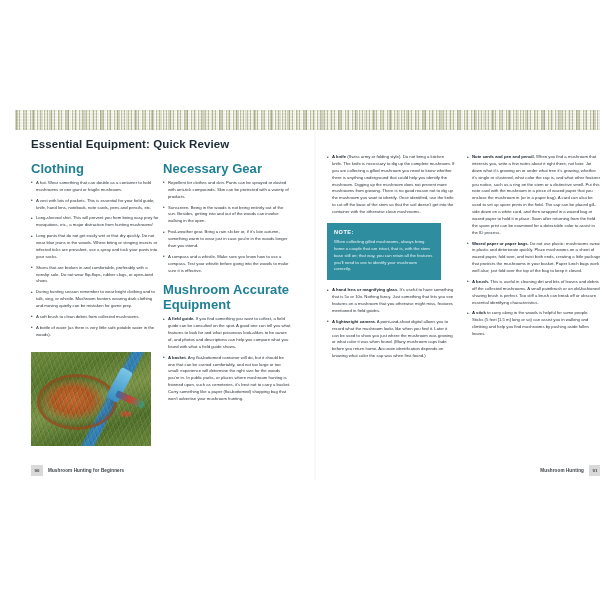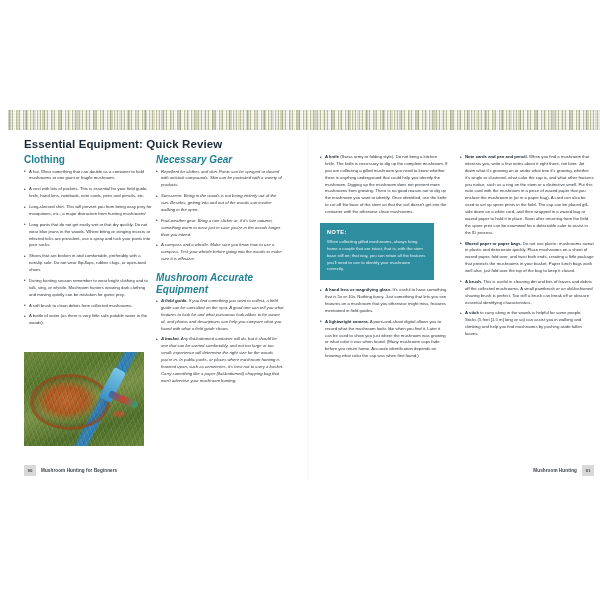--- a/index.html
+++ b/index.html
@@ -3,21 +3,21 @@
 <meta charset="utf-8">
 <style>
   html,body{margin:0;padding:0;}
   body{
     width:600px;height:600px;
     background:#ffffff;
     font-family:"Liberation Sans", sans-serif;
     overflow:hidden;
   }
   .spread{
-    position:absolute;left:8px;top:110px;
+    position:absolute;left:15px;top:110px;
     width:548px;height:380px;
     background:#ffffff;
   }
   
   .band{
     position:absolute;left:0;top:0;width:600px;height:20px;
     background:
       repeating-linear-gradient(90deg,
         rgba(255,255,255,.85) 0px, rgba(255,255,255,.85) 1px,
         rgba(168,170,128,.55) 1px, rgba(168,170,128,.55) 2px,
@@ -47,27 +47,27 @@
     position:absolute;left:299px;top:22px;width:2px;height:348px;
     background:linear-gradient(90deg,rgba(0,0,0,.035),rgba(0,0,0,.012));
   }
   .cols{
     position:absolute;left:0;top:44px;width:600px;height:305px;
   }
   .col{
     position:absolute;top:0;width:128px;
   }
   .c1{left:16px;}
-  .c2{left:148px;font-style:italic;}
+  .c2{left:148px;}
   .c3{left:312px;}
   .c4{left:452px;width:134px;}
 
   h3.sec{
-    margin:0 0 3px 0;
-    font-size:10px;font-weight:bold;color:#1f7f93;
+    margin:8px 0 3px 0;
+    font-size:13px;font-weight:bold;color:#1f7f93;
     letter-spacing:.05px;line-height:1.15;
   }
   h3.sec.spaced{margin-top:9px;}
   ul.bullets{
     margin:0;padding:0;list-style:none;
   }
   ul.bullets li{
     position:relative;
     padding-left:5px;
     margin-bottom:4px;

